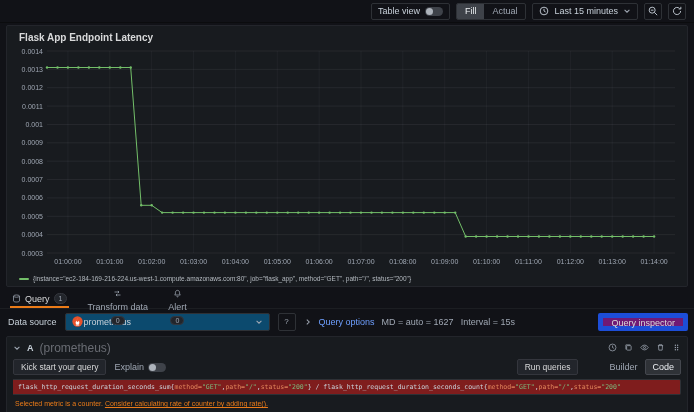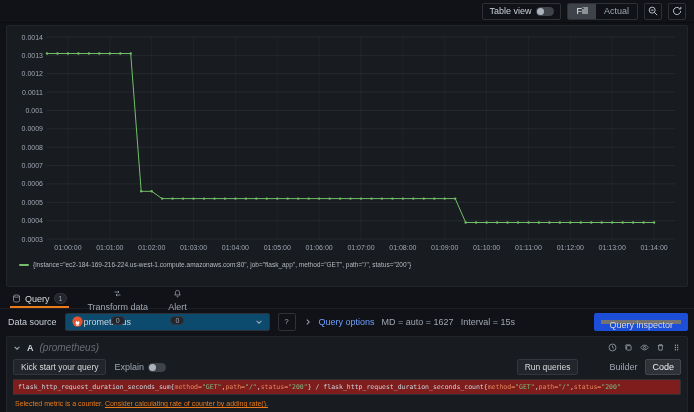--- a/index.html
+++ b/index.html
@@ -47,28 +47,28 @@
   .ds-row { display:flex; align-items:center; gap:8px; padding:0 6px; height:25px; }
   .ds-label { padding-left:2px; }
   .ds-picker { display:flex; align-items:center; gap:1px; background:#0c4a6e; border:1px solid #2e3136;
                border-radius:2px; height:18px; padding:0 6px; width:205px; }
   .ds-picker .caret { margin-left:auto; color:#9fa7b3; }
   .help-btn { width:18px; height:18px; border:1px solid #2e3136; border-radius:2px; display:flex;
               align-items:center; justify-content:center; color:#9fa7b3; background:transparent; font-size:8px; }
   .qo { display:flex; align-items:center; gap:7px; color:#9fa7b3;justify-content:space-between; }
   .qo .chev { color:#9fa7b3; display:flex; }
   .qo-link { color:var(--link); }
-  .qi-btn { margin-left:auto; height:18px; border:7px solid #1d4ed8; background:#737373; color:#d8d9da;
+  .qi-btn { margin-left:auto; height:18px; border:5px solid #1d4ed8; background:#701a75; color:#d8d9da;
             border-radius:2px; padding:0 8px;text-align:center; }
 
   
   .query-card { margin:2px 6px; background:#181b1f; border:1px solid #23252b; border-radius:2px; padding:4px 6px 6px; }
   .qc-header { display:flex; align-items:center; gap:6px; height:13px; color:#9fa7b3; }
   .ref-id { color:#c7d0d9; font-weight:700; }
-  .ds-hint { font-style:italic; color:#696c73; font-size:10px; }
+  .ds-hint { color:#696c73; font-size:12px; }
   .qc-icons { margin-left:auto; display:flex; gap:7px; color:#9fa7b3; align-items:center; }
   .qc-icons > span { display:flex; cursor:pointer; }
   .qc-toolbar { display:flex; align-items:center; gap:8px; margin:5px 0 4px; }
   .btn-secondary { background:#22252b; border:1px solid #34363d; color:#d8d9da; border-radius:2px;
                    height:16px; padding:0 7px; font-size:8.5px; }
   .explain { display:flex; align-items:center; gap:4px; color:#9fa7b3; }
   .toolbar-right { margin-left:auto; display:flex; align-items:center; gap:8px; }
   .seg2 { display:flex; align-items:center; gap:2px;margin-left:17px; }
   .seg2 .opt { padding:0 6px; color:#9fa7b3; height:16px; display:flex; align-items:center; border-radius:2px; cursor:pointer; }
   .seg2 .opt.selected { background:#2f3237; border:1px solid #44474e; color:#eceff2; }
@@ -94,39 +94,54 @@
   <div class="tb-group">
     <span>Table view</span>
     <span class="switch">
         <span class="knob"></span>
       </span>
   </div>
   <div class="tb-seg">
     <button class="seg active">Fill</button>
     <button class="seg">Actual</button>
   </div>
+  <div class="tb-group picker">
+    <span style="display:flex">
+      <svg width="10" height="10" viewBox="0 0 12 12" fill="none" stroke="currentColor" stroke-width="1.1">
+          <circle cx="6" cy="6" r="4.6"></circle>
+          <path d="M6 3.4V6l1.9 1.1"></path>
+        </svg>
+    </span>
+    <span>Last 15 minutes</span>
+    <span class="caret" style="display:flex">
+      <svg width="8" height="8" viewBox="0 0 10 10" fill="none" stroke="currentColor" stroke-width="1.3">
+          <path d="M2 3.5l3 3 3-3"></path>
+        </svg>
+    </span>
+  </div>
   <button class="tb-btn">
     <span style="display:flex">
       <svg width="10" height="10" viewBox="0 0 12 12" fill="none" stroke="currentColor" stroke-width="1.1">
           <circle cx="5" cy="5" r="3.6"></circle>
           <path d="M7.7 7.7L11 11M3.4 5h3.2"></path>
         </svg>
     </span>
   </button>
   <button class="tb-btn">
     <span style="display:flex">
       <svg width="10" height="10" viewBox="0 0 12 12" fill="none" stroke="currentColor" stroke-width="1.1">
           <path d="M10.3 6a4.3 4.3 0 1 1-1.2-3"></path>
           <path d="M10.6 1v2.6H8"></path>
         </svg>
     </span>
   </button>
 </div>
 
 <div class="panel">
+  <div class="panel-title">Flask App Endpoint Latency</div>
   <svg width="664" height="228" viewBox="0 0 664 228">
       <line x1="52.93333333333334" x2="52.93333333333334" y1="6" y2="208" stroke="rgba(204,204,220,0.05)" stroke-width="1"></line>
       <line x1="94.80000000000001" x2="94.80000000000001" y1="6" y2="208" stroke="rgba(204,204,220,0.05)" stroke-width="1"></line>
       <line x1="136.66666666666666" x2="136.66666666666666" y1="6" y2="208" stroke="rgba(204,204,220,0.05)" stroke-width="1"></line>
       <line x1="178.53333333333333" x2="178.53333333333333" y1="6" y2="208" stroke="rgba(204,204,220,0.05)" stroke-width="1"></line>
       <line x1="220.4" x2="220.4" y1="6" y2="208" stroke="rgba(204,204,220,0.05)" stroke-width="1"></line>
       <line x1="262.26666666666665" x2="262.26666666666665" y1="6" y2="208" stroke="rgba(204,204,220,0.05)" stroke-width="1"></line>
       <line x1="304.1333333333333" x2="304.1333333333333" y1="6" y2="208" stroke="rgba(204,204,220,0.05)" stroke-width="1"></line>
       <line x1="346" x2="346" y1="6" y2="208" stroke="rgba(204,204,220,0.05)" stroke-width="1"></line>
       <line x1="387.8666666666667" x2="387.8666666666667" y1="6" y2="208" stroke="rgba(204,204,220,0.05)" stroke-width="1"></line>

